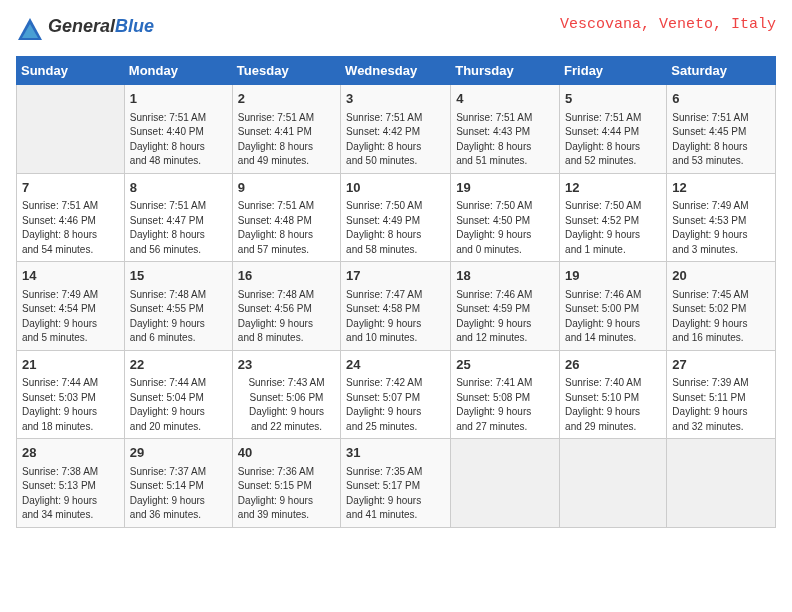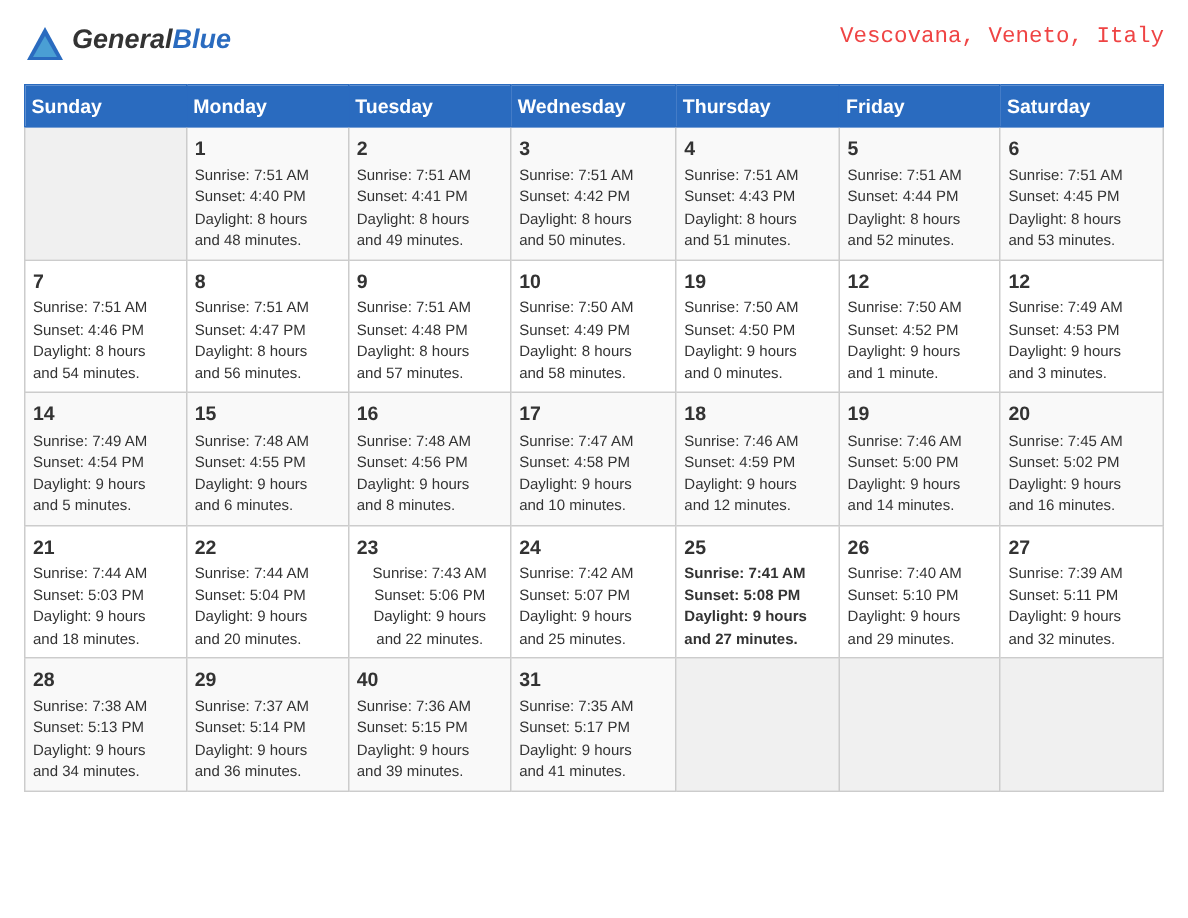--- a/index.html
+++ b/index.html
@@ -293,21 +293,21 @@
         </td>
         <td>
           <span class="day-number">24</span>
           <div class="day-info" style="white-space: pre-line;">Sunrise: 7:42 AM
 Sunset: 5:07 PM
 Daylight: 9 hours
 and 25 minutes.</div>
         </td>
         <td>
           <span class="day-number">25</span>
-          <div class="day-info" style="white-space: pre-line; font-weight: bold;">Sunrise: 7:41 AM
+          <div class="day-info" style="white-space: pre-line;">Sunrise: 7:41 AM
 Sunset: 5:08 PM
 Daylight: 9 hours
 and 27 minutes.</div>
         </td>
         <td>
           <span class="day-number">26</span>
           <div class="day-info" style="white-space: pre-line;">Sunrise: 7:40 AM
 Sunset: 5:10 PM
 Daylight: 9 hours
 and 29 minutes.</div>

